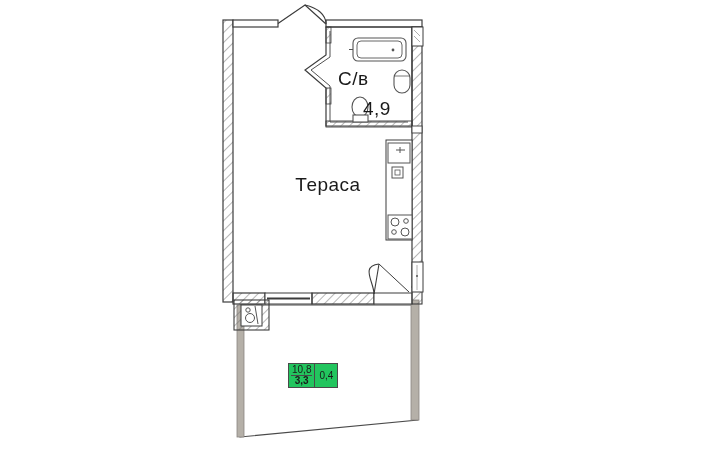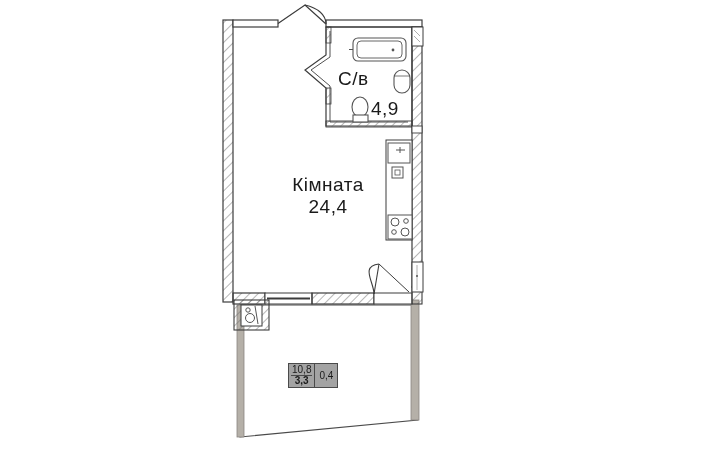--- a/index.html
+++ b/index.html
@@ -45,40 +45,40 @@
     font-size: 19px;
     letter-spacing: 0.5px;
     line-height: 1.15;
   }
   #label-wc-name {
     left: 330px;
     top: 68px;
     font-size: 19px;
   }
   #label-wc-area {
-    left: 363px;
+    left: 355px;
     top: 98px;
     font-size: 19px;
   }
   #label-room {
     left: 255px;
     top: 174px;
     width: 130px;
   }
   #label-terrace {
     left: 248px;
     top: 333px;
     width: 130px;
   }
   #terrace-table {
     position: absolute;
     left: 280px;
     top: 363px;
     border: 1px solid #4a4a4a;
-    background: #a3a3a3;
+    background: #22c55e;
     display: flex;
     align-items: stretch;
     font-size: 10px;
     color: #1a1a1a;
     line-height: 1;
   }
   #terrace-table .frac {
     display: flex;
     flex-direction: column;
     justify-content: center;
@@ -237,22 +237,21 @@
     <g>
       <rect x="404" y="126" width="10" height="7" fill="#ffffff" stroke="#3c3c3c" stroke-width="0.9"></rect>
     </g>
   </svg>
 
   <div class="room-label room-name" id="label-wc-name">С/в</div>
 
   <div class="room-label room-area" id="label-wc-area">4,9</div>
 
   <div class="room-label" id="label-room">
-    <div class="room-name">Кімната</div>
-    <div class="room-area">24,4</div>
+    <div class="room-name">Тераса</div>
   </div>
 
 
   <div id="terrace-table">
     <div class="frac">
       <div class="num">10,8</div>
       <div class="den">3,3</div>
     </div>
     <div class="single">0,4</div>
   </div>

